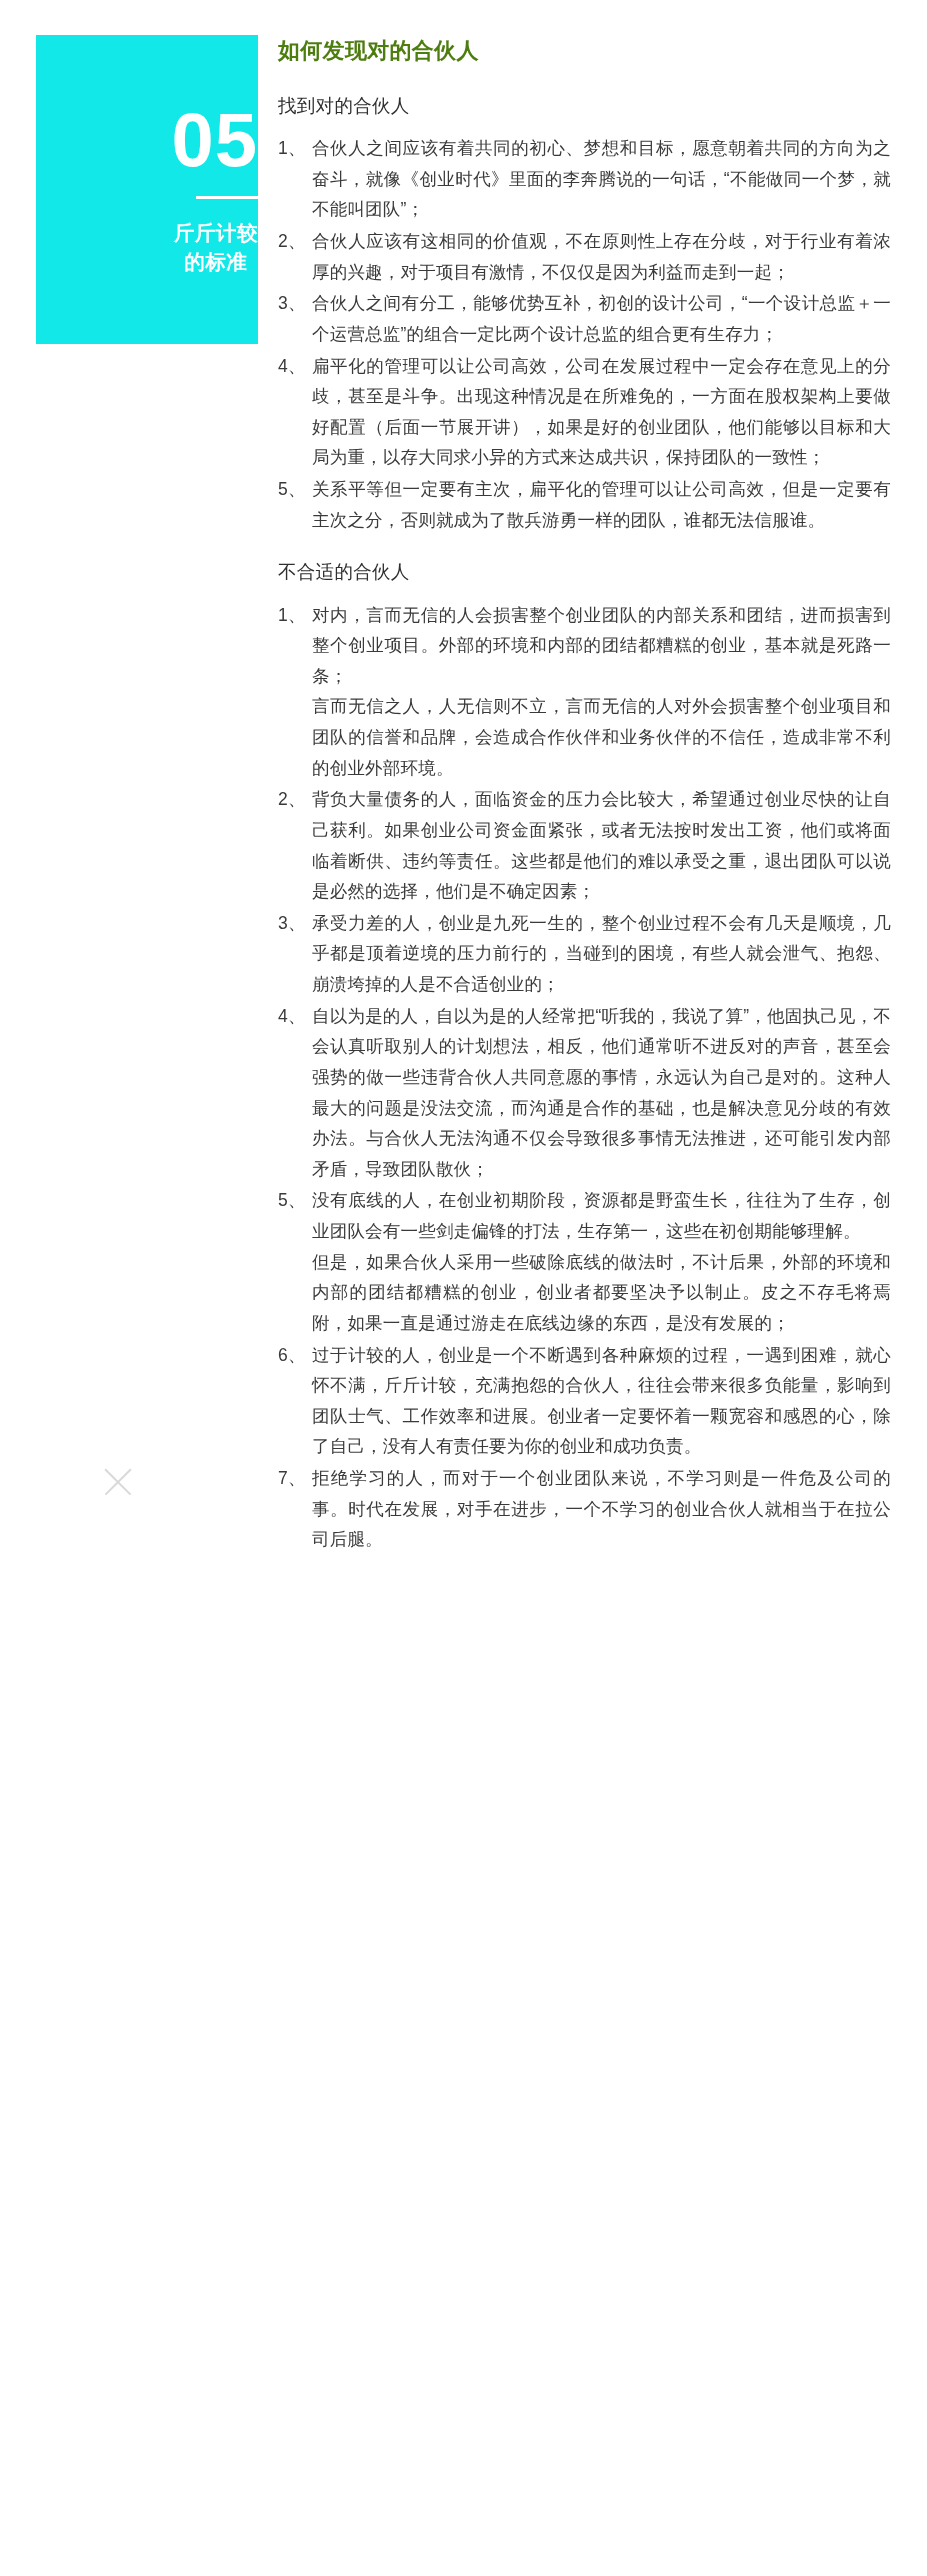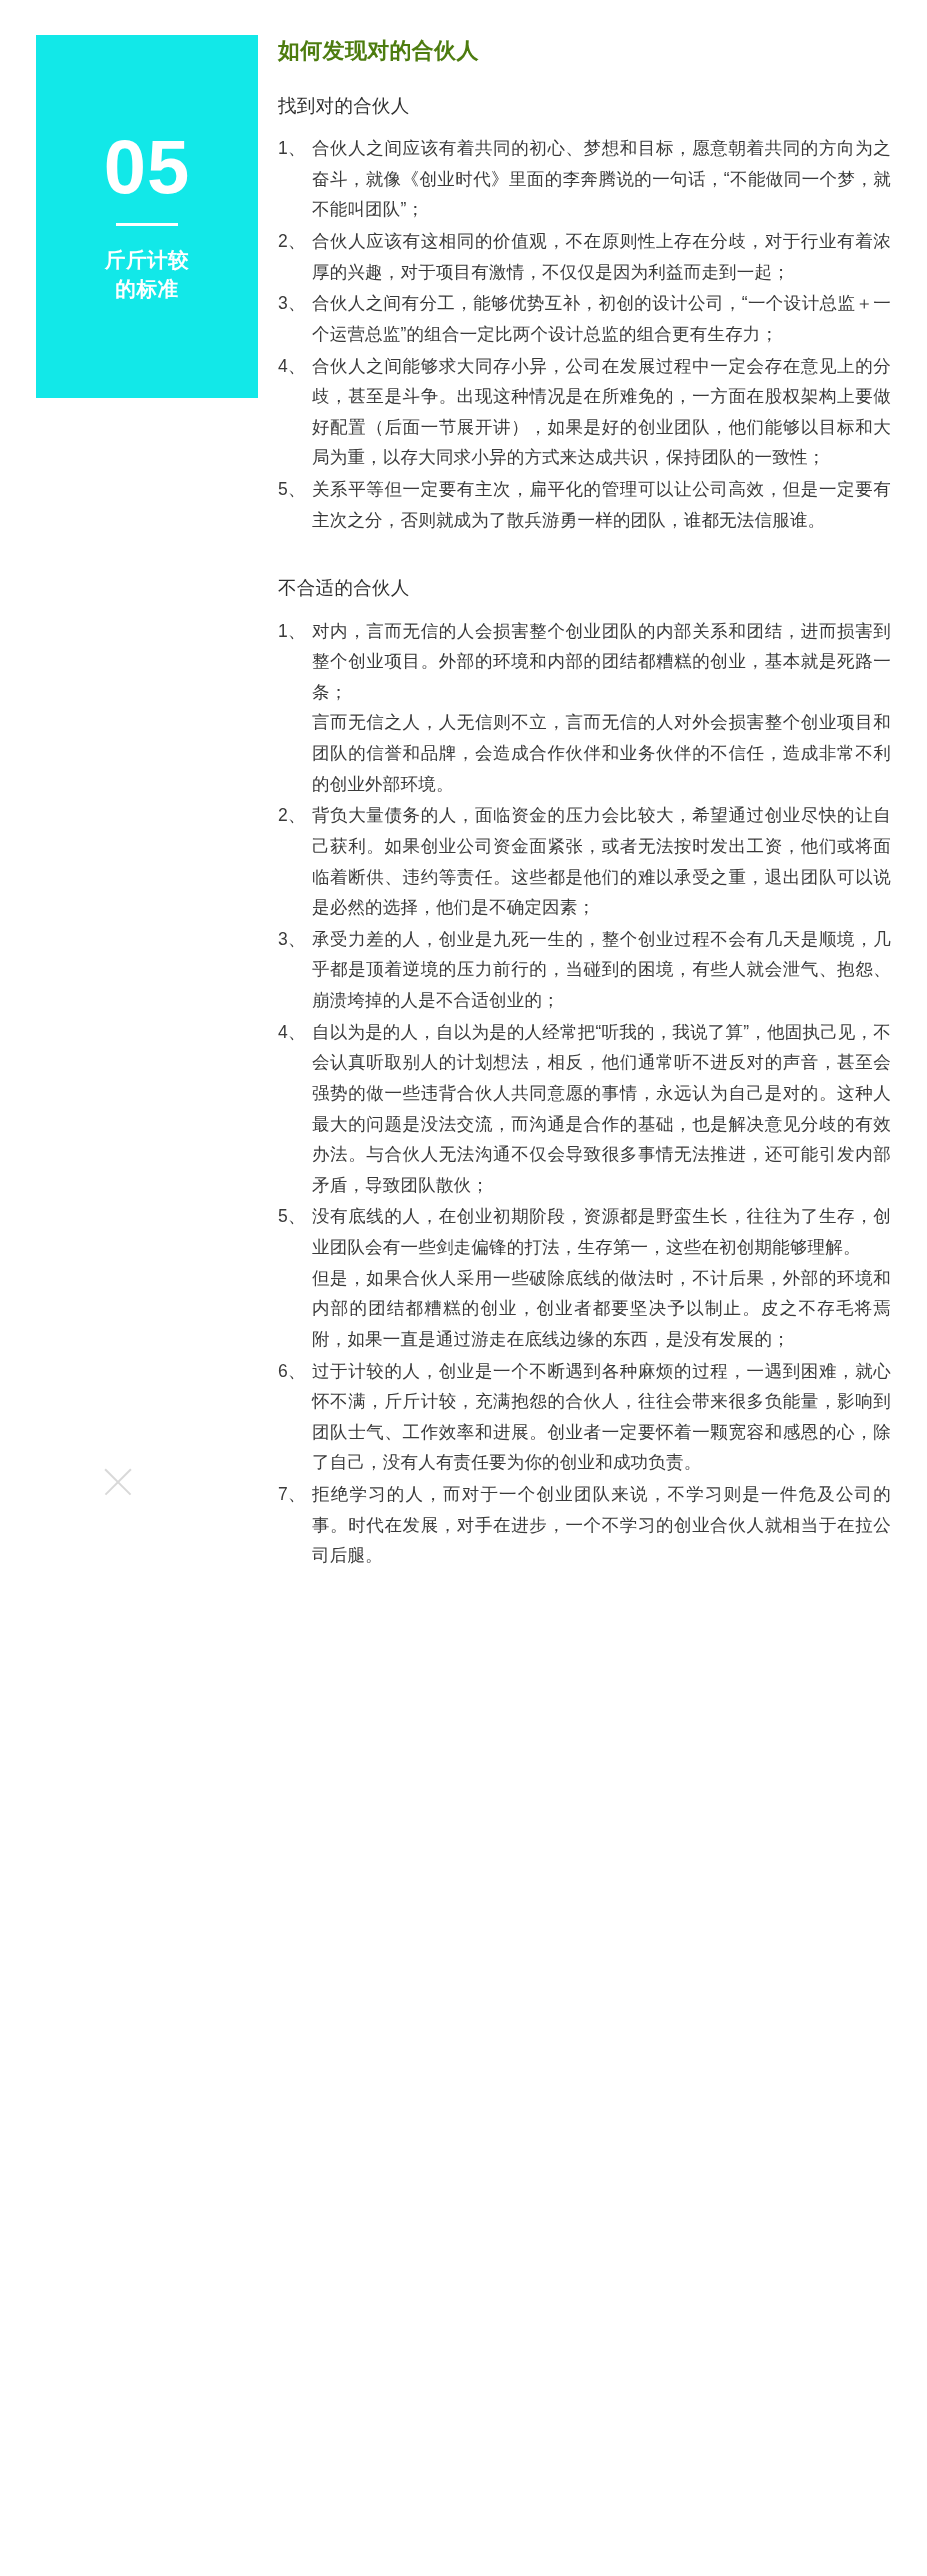--- a/index.html
+++ b/index.html
@@ -24,25 +24,25 @@
   }
 
   
   .badge-col {
     width: 242px;
     flex: 0 0 242px;
     padding-top: 4.1px;
   }
   .badge {
     width: 222px;
-    height: 363px;
+    height: 309px;
     background: #12e8e8;
     display: flex;
     flex-direction: column;
-    align-items: center;
+    align-items: flex-end;
     justify-content: center;
     box-sizing: border-box;
   }
   .badge-number {
     font-size: 76px;
     font-weight: bold;
     color: #ffffff;
     line-height: 1;
     letter-spacing: 1px;
     margin-bottom: 18.5px;
@@ -99,21 +99,21 @@
   }
   .section-head {
     font-size: 18.5px;
     font-weight: normal;
     color: #2f2f2f;
     line-height: 1.5;
     margin: 0 0 13.4px 0;
     letter-spacing: 0.3px;
   }
   .section-head.spaced {
-    margin-top: 39px;
+    margin-top: 23px;
   }
   ol.list {
     list-style: none;
     margin: 0;
     padding: 0;
   }
   ol.list > li {
     position: relative;
     font-size: 17.5px;
     line-height: 1.75;
@@ -173,21 +173,21 @@
       <li>
         <span class="marker">2、</span>
         <p>合伙人应该有这相同的价值观，不在原则性上存在分歧，对于行业有着浓厚的兴趣，对于项目有激情，不仅仅是因为利益而走到一起；</p>
       </li>
       <li>
         <span class="marker">3、</span>
         <p>合伙人之间有分工，能够优势互补，初创的设计公司，“一个设计总监＋一个运营总监”的组合一定比两个设计总监的组合更有生存力；</p>
       </li>
       <li>
         <span class="marker">4、</span>
-        <p>合伙人之间能够求大同存小异，公司在发展过程中一定会存在意见上的分歧，甚至是斗争。出现这种情况是在所难免的，一方面在股权架构上要做好配置（后面一节展开讲），如果是好的创业团队，他们能够以目标和大局为重，以存大同求小异的方式来达成共识，保持团队的一致性；</p>
+        <p>扁平化的管理可以让公司高效，公司在发展过程中一定会存在意见上的分歧，甚至是斗争。出现这种情况是在所难免的，一方面在股权架构上要做好配置（后面一节展开讲），如果是好的创业团队，他们能够以目标和大局为重，以存大同求小异的方式来达成共识，保持团队的一致性；</p>
       </li>
       <li>
         <span class="marker">5、</span>
         <p>关系平等但一定要有主次，扁平化的管理可以让公司高效，但是一定要有主次之分，否则就成为了散兵游勇一样的团队，谁都无法信服谁。</p>
       </li>
     </ol>
 
     <h2 class="section-head spaced">不合适的合伙人</h2>
     <ol class="list">
       <li>

